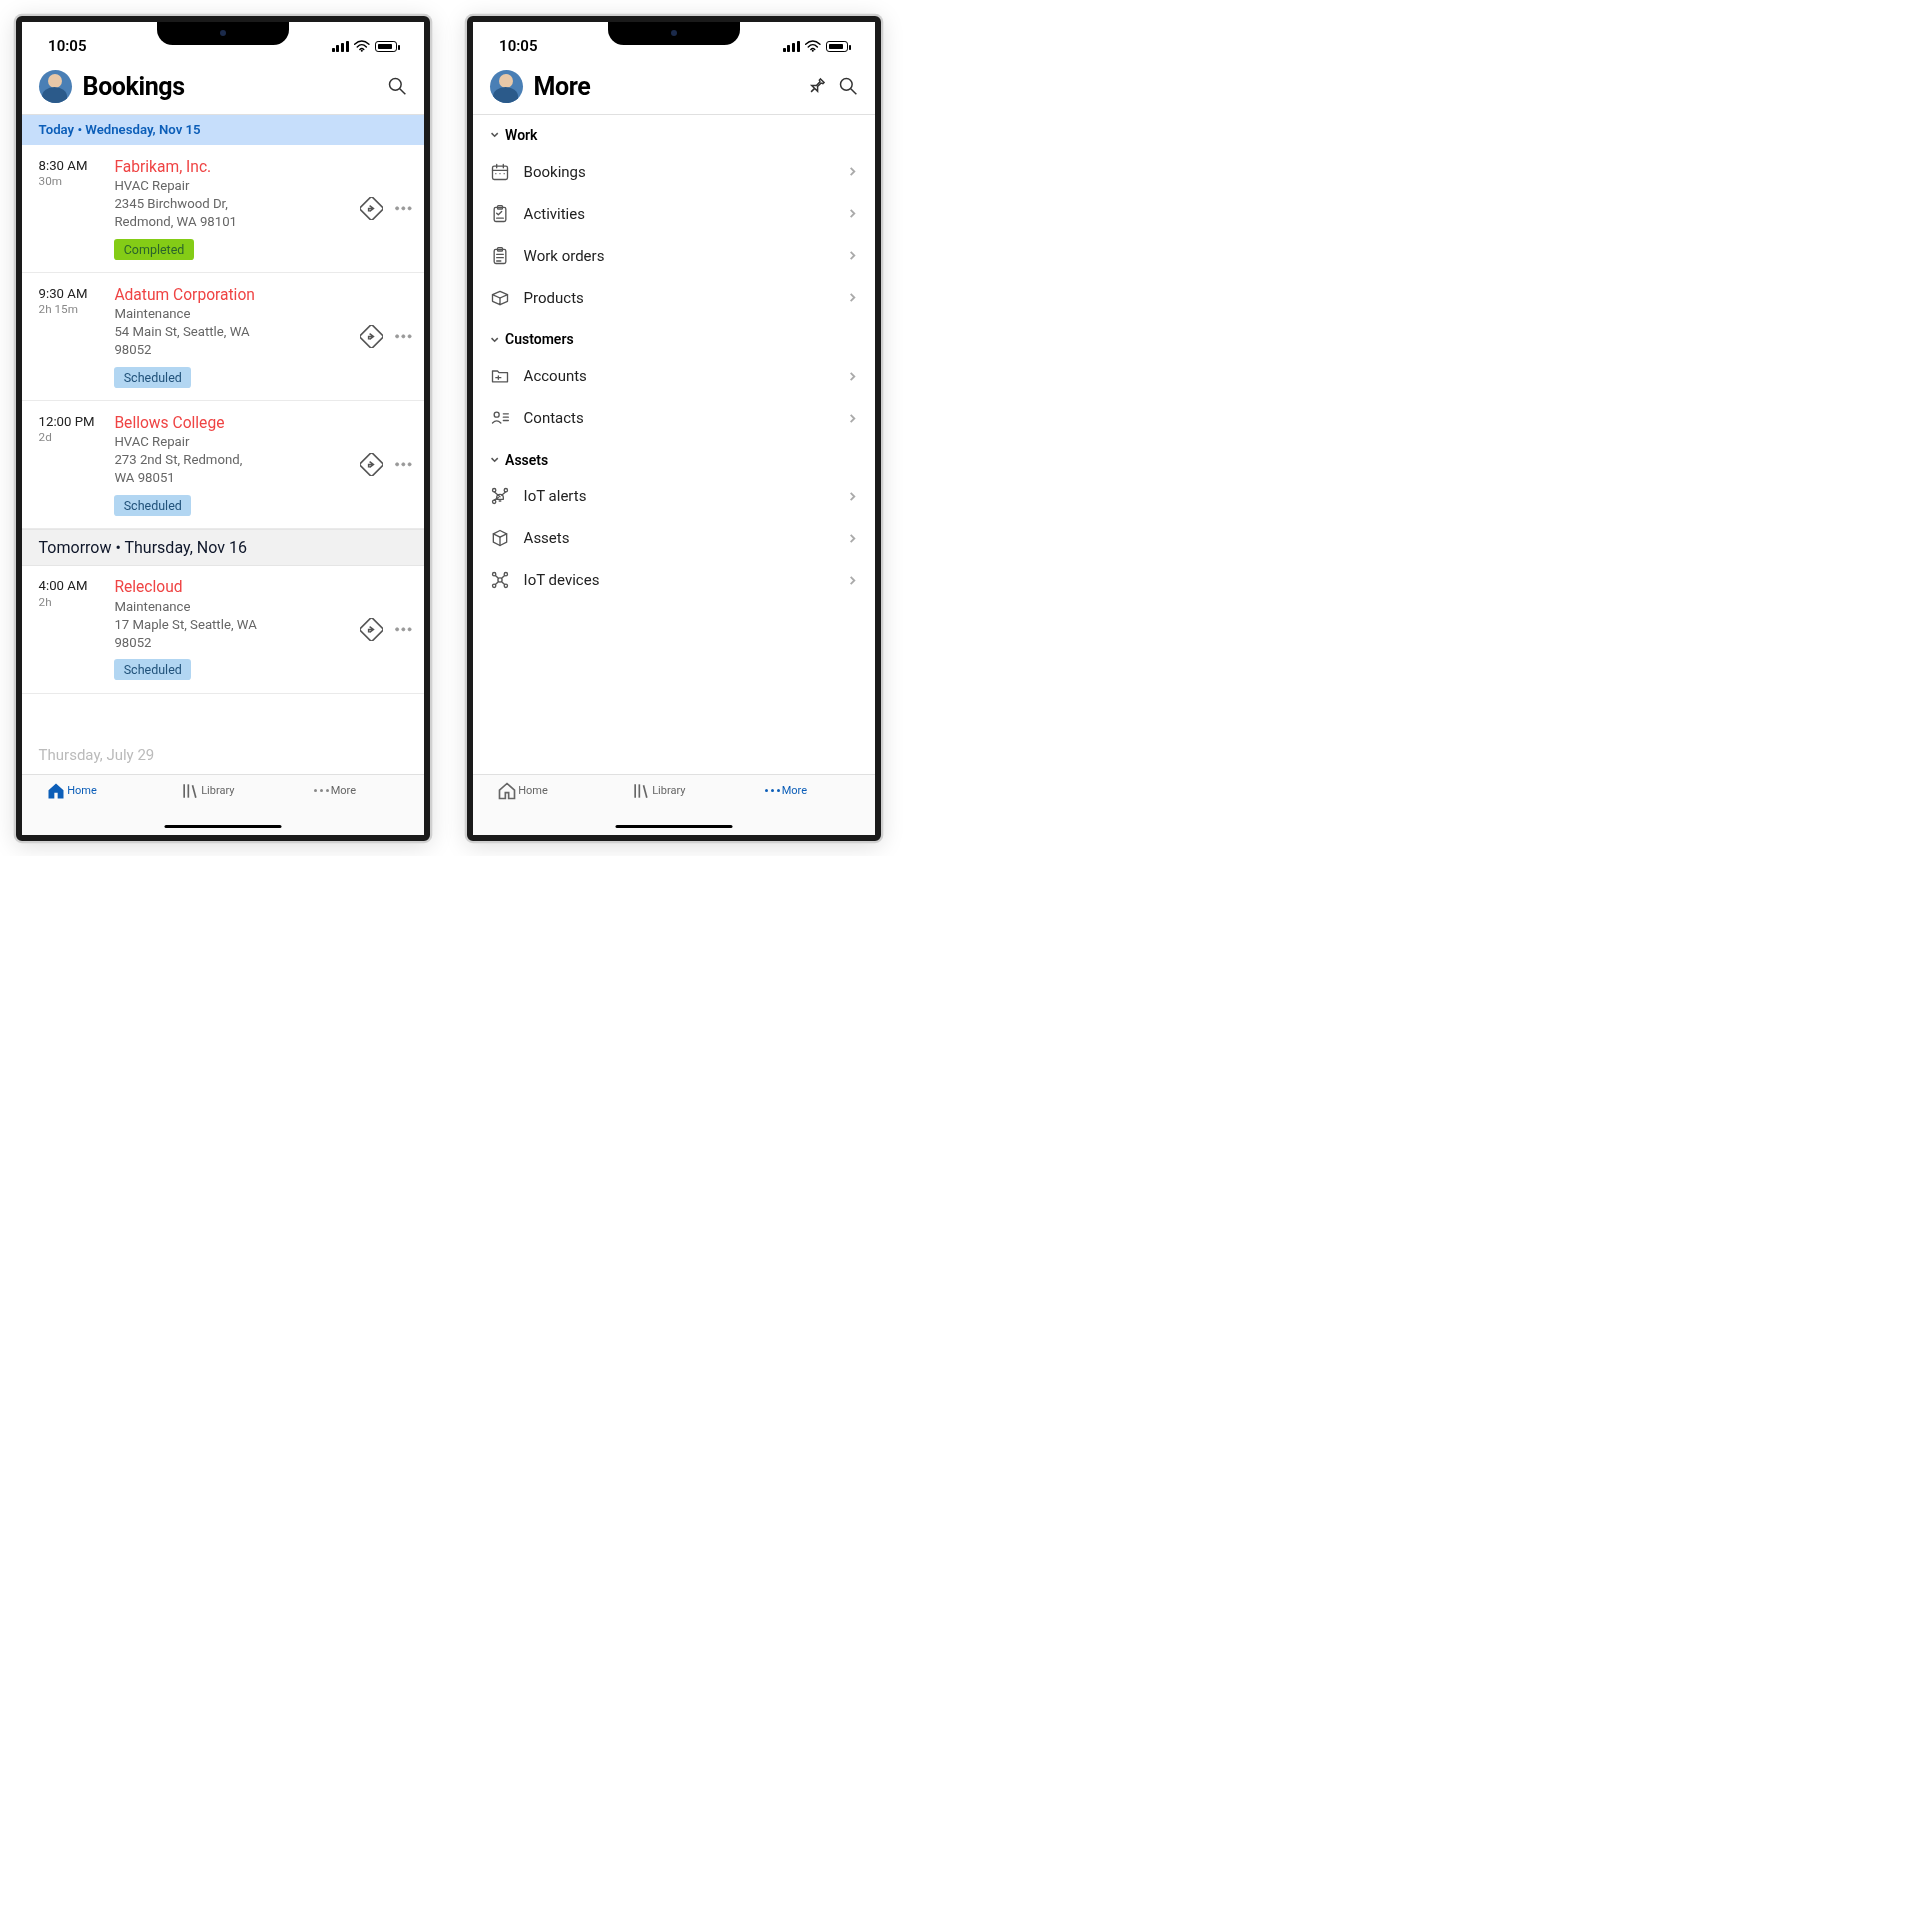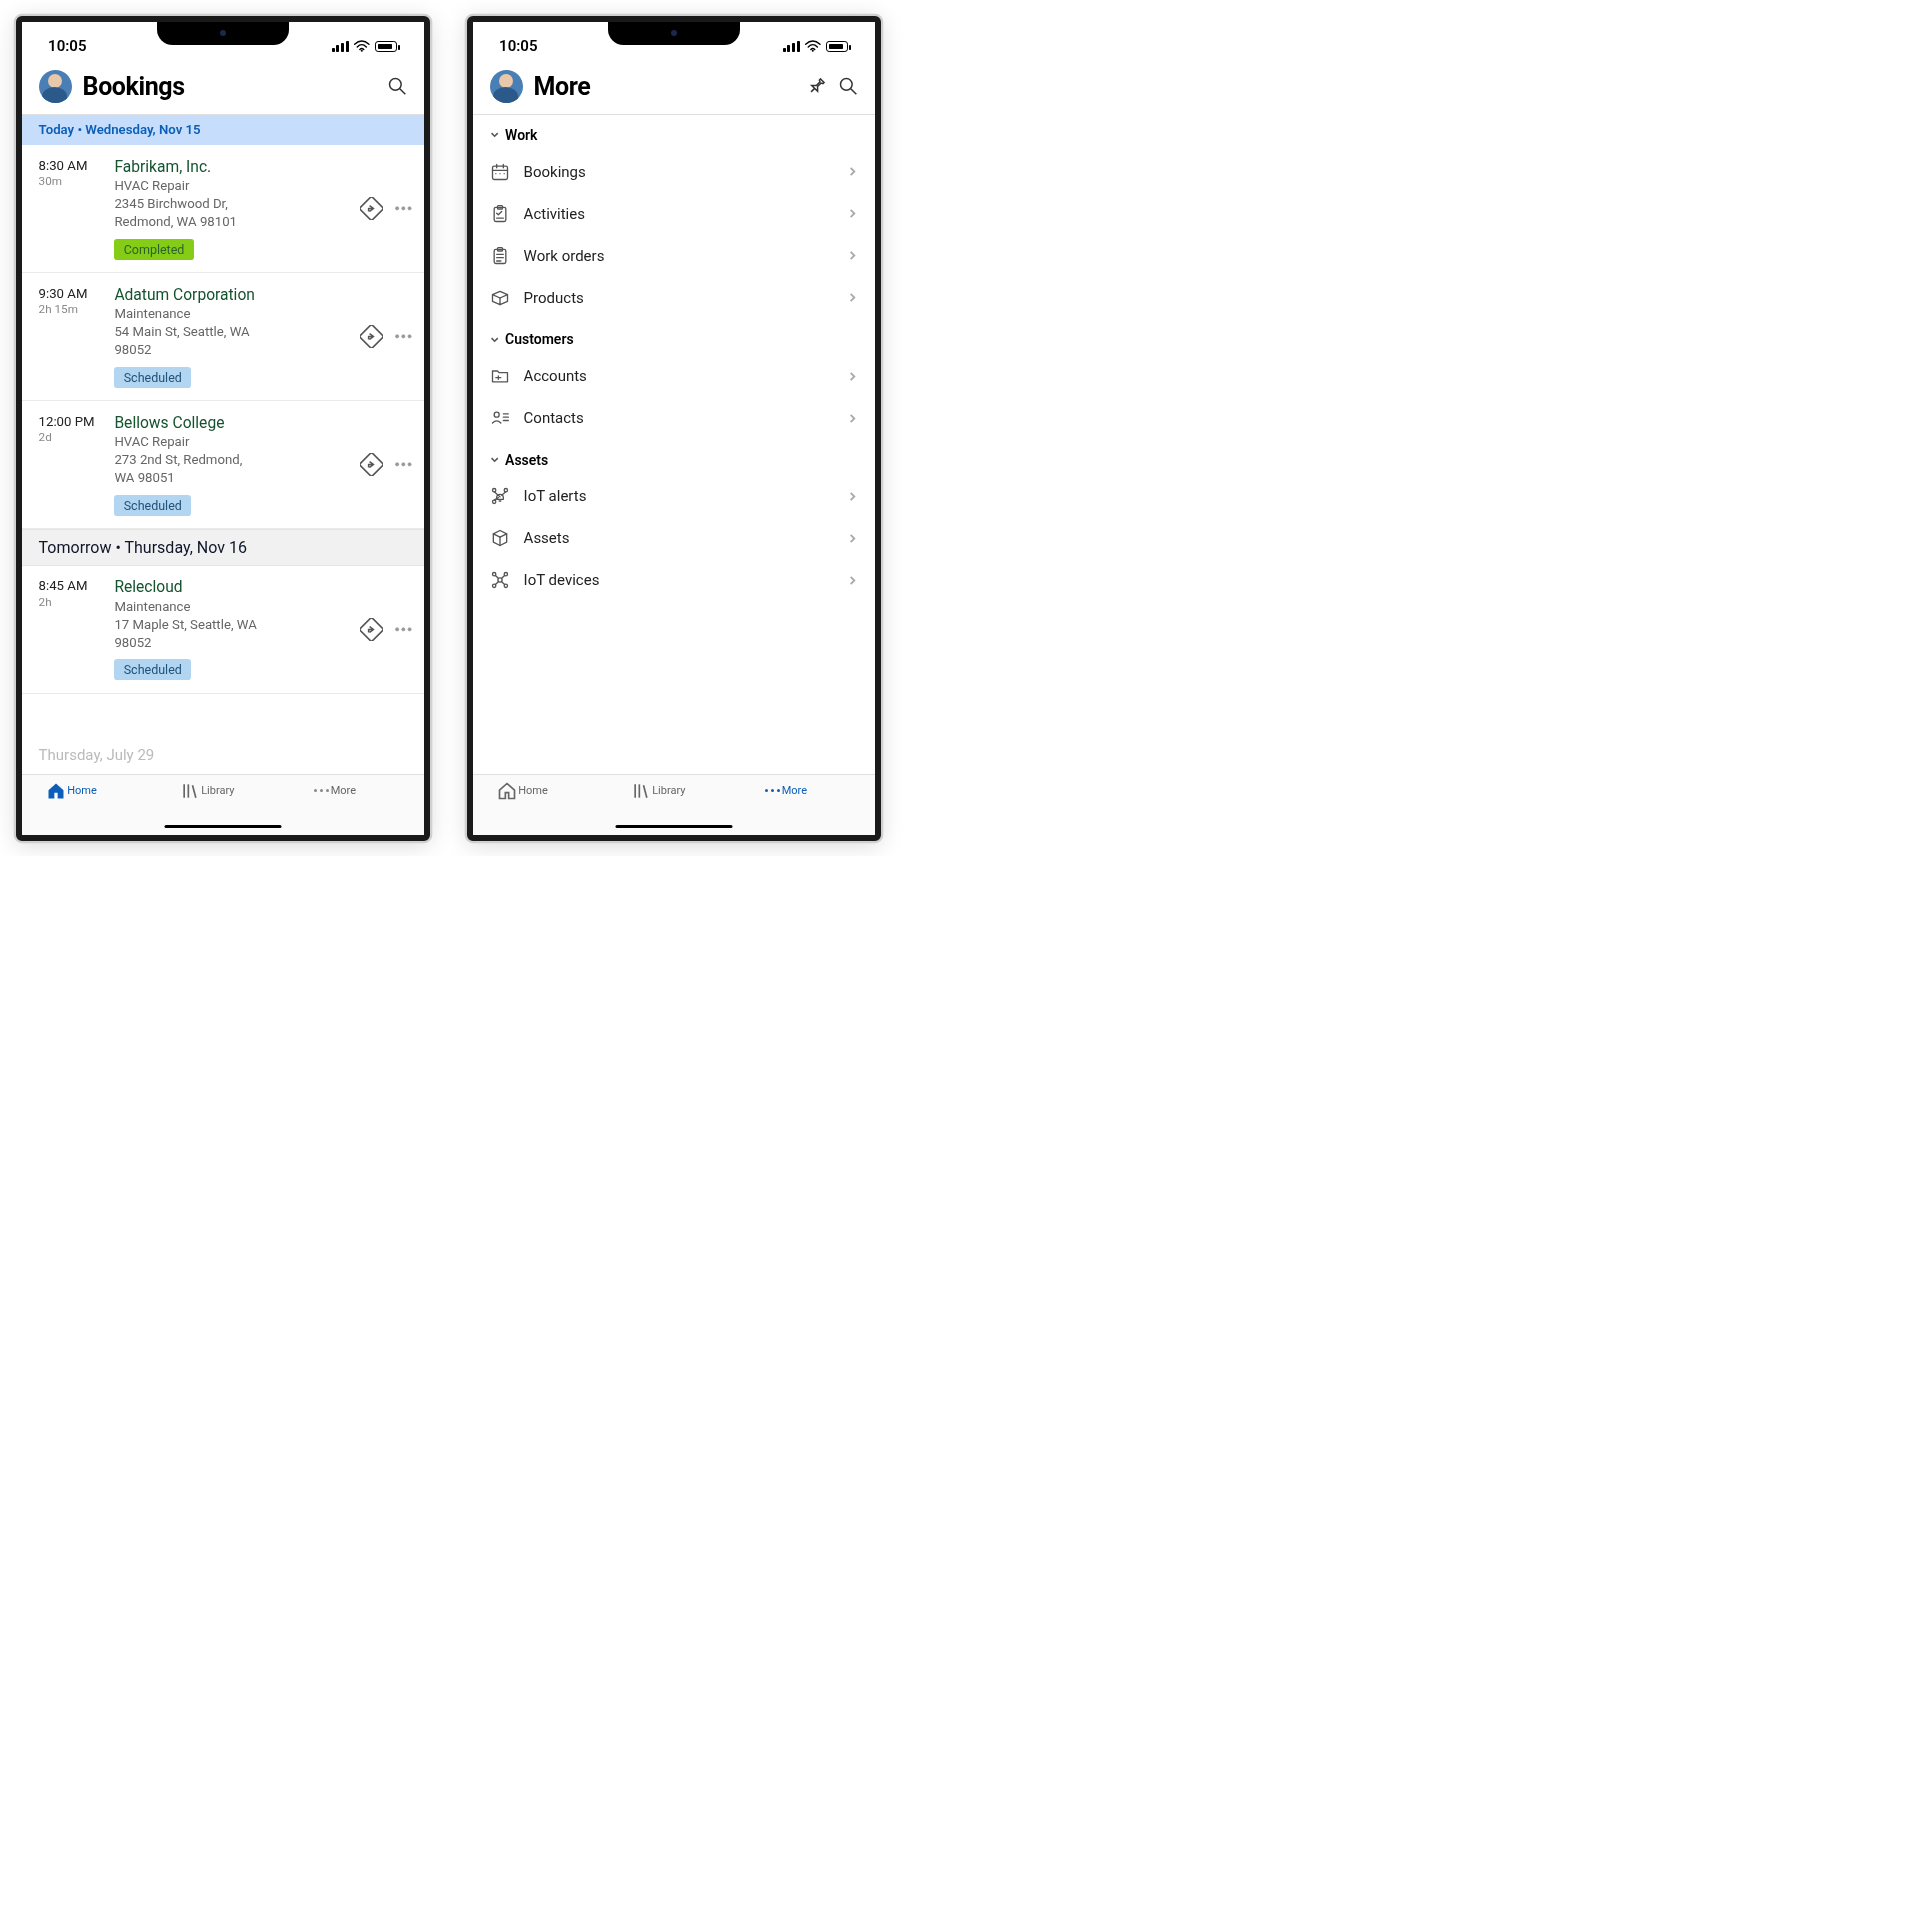--- a/index.html
+++ b/index.html
@@ -78,21 +78,21 @@
     border-top:0.8px solid #e5e5e5; border-bottom:0.8px solid #e5e5e5;
   }
   .booking {
     display:flex; padding:12.5px 11px 12.5px 17px;
     border-bottom:0.8px solid #eaeaea; gap:7.8px;
   }
   .bk-time { width:68px; flex-shrink:0; }
   .bk-time-start{ font-size:13.2px; color:#222; }
   .bk-time-dur{ font-size:11.7px; color:#888; margin-top:1.6px;}
   .bk-body { flex:1; min-width:0; }
-  .bk-title{ font-size:15.6px; color:#14532d; margin-bottom:1.6px;}
+  .bk-title{ font-size:15.6px; color:#ef4444; margin-bottom:1.6px;}
   .bk-sub{ font-size:13.2px; color:#666; line-height:1.35;}
   .badge{ display:inline-block; font-size:12.5px; padding:3.1px 9.3px; border-radius:3.1px; margin-top:7.8px;}
   .badge-completed{ background:#84cc16; color:#2b642b;}
   .badge-scheduled{ background:#b2d6f2; color:#21527a;}
   .bk-actions{ display:flex; align-items:center; gap:11px; flex-shrink:0;}
   .dir-ic{ width:23px; height:23px; stroke:#555; stroke-width:1.6; fill:none;}
   .dots-ic{ width:18.7px; stroke:#999; fill:#999;}
   .ghost-date{ position:absolute; bottom:9.3px; left:17px; font-size:15px; color:#bbb;}
   
   .tabbar{
@@ -236,21 +236,21 @@
               <circle cx="12" cy="3" r="2"></circle>
               <circle cx="20" cy="3" r="2"></circle>
             </svg>
     </div>
   </div>
       </div>
     <div class="section-hdr-plain">Tomorrow • Thursday, Nov 16</div>
     <div id="tomorrow-list">
   <div class="booking">
     <div class="bk-time">
-      <div class="bk-time-start">8:45 AM</div>
+      <div class="bk-time-start">4:00 AM</div>
       <div class="bk-time-dur">2h</div>
     </div>
     <div class="bk-body">
       <div class="bk-title">Relecloud</div>
       <div class="bk-sub">Maintenance</div>
       <div class="bk-sub">17 Maple St, Seattle, WA</div>
       <div class="bk-sub">98052</div>
       <span class="badge badge-scheduled">Scheduled</span>
     </div>
     <div class="bk-actions">

